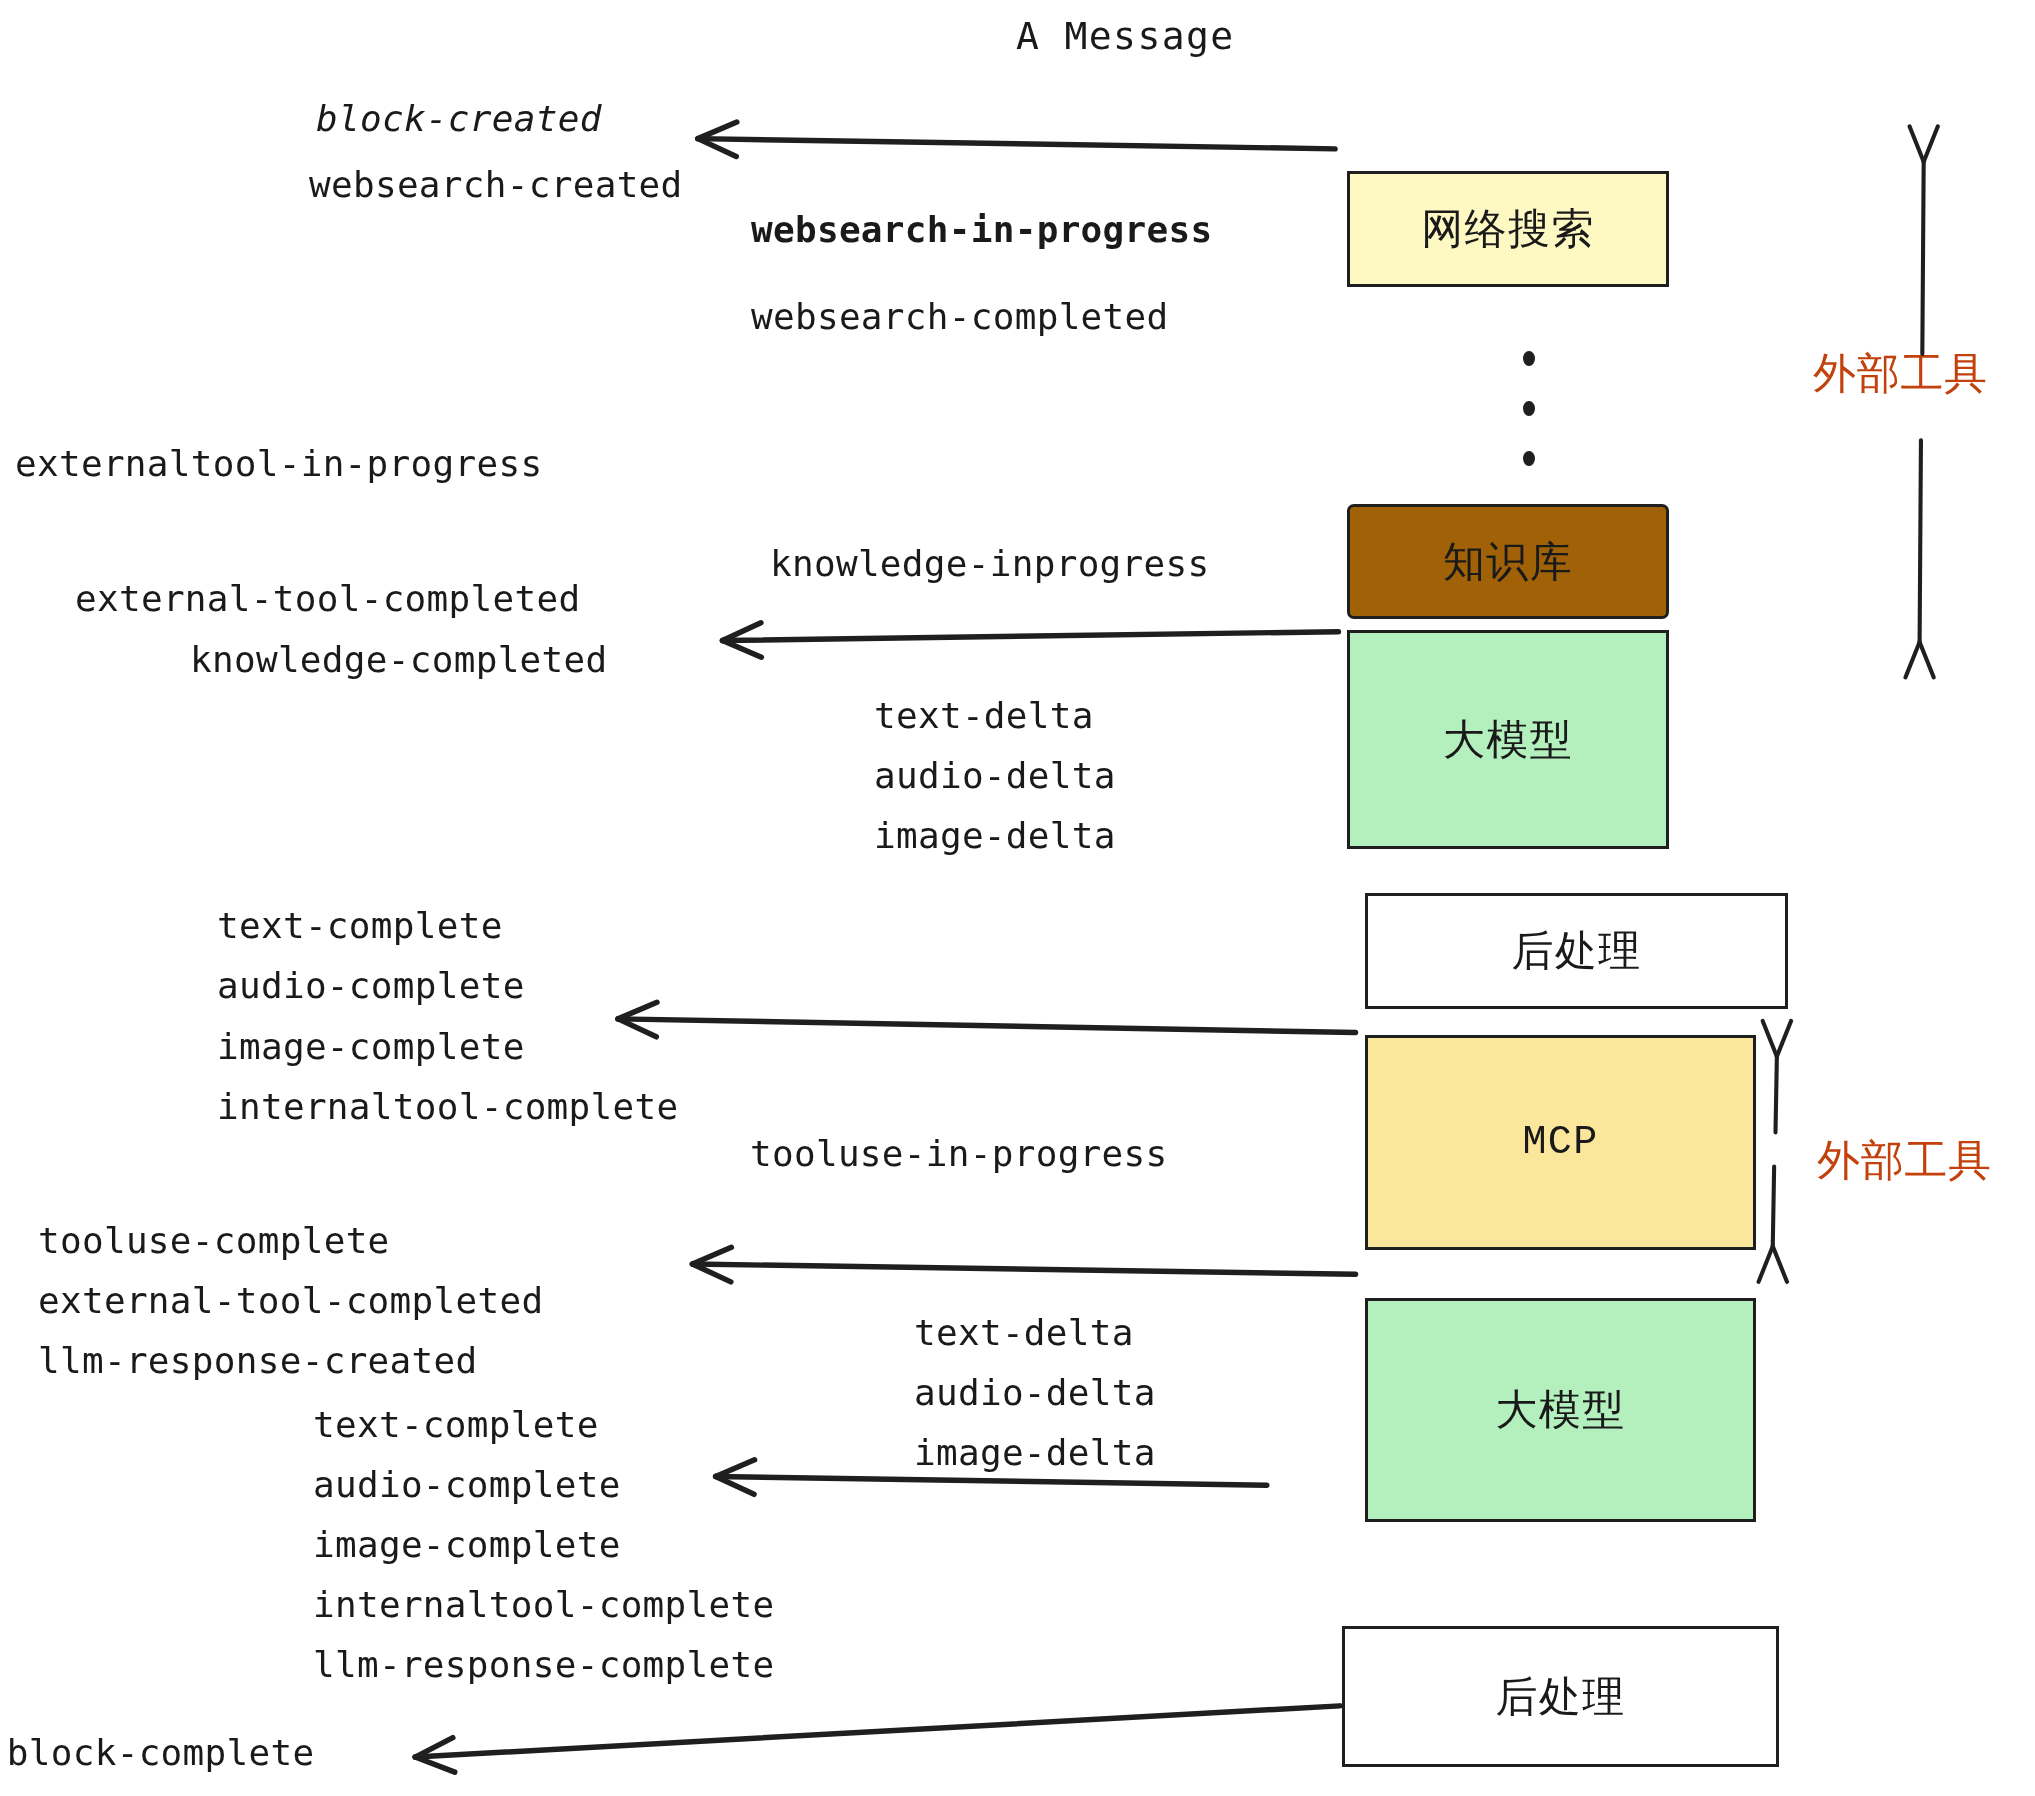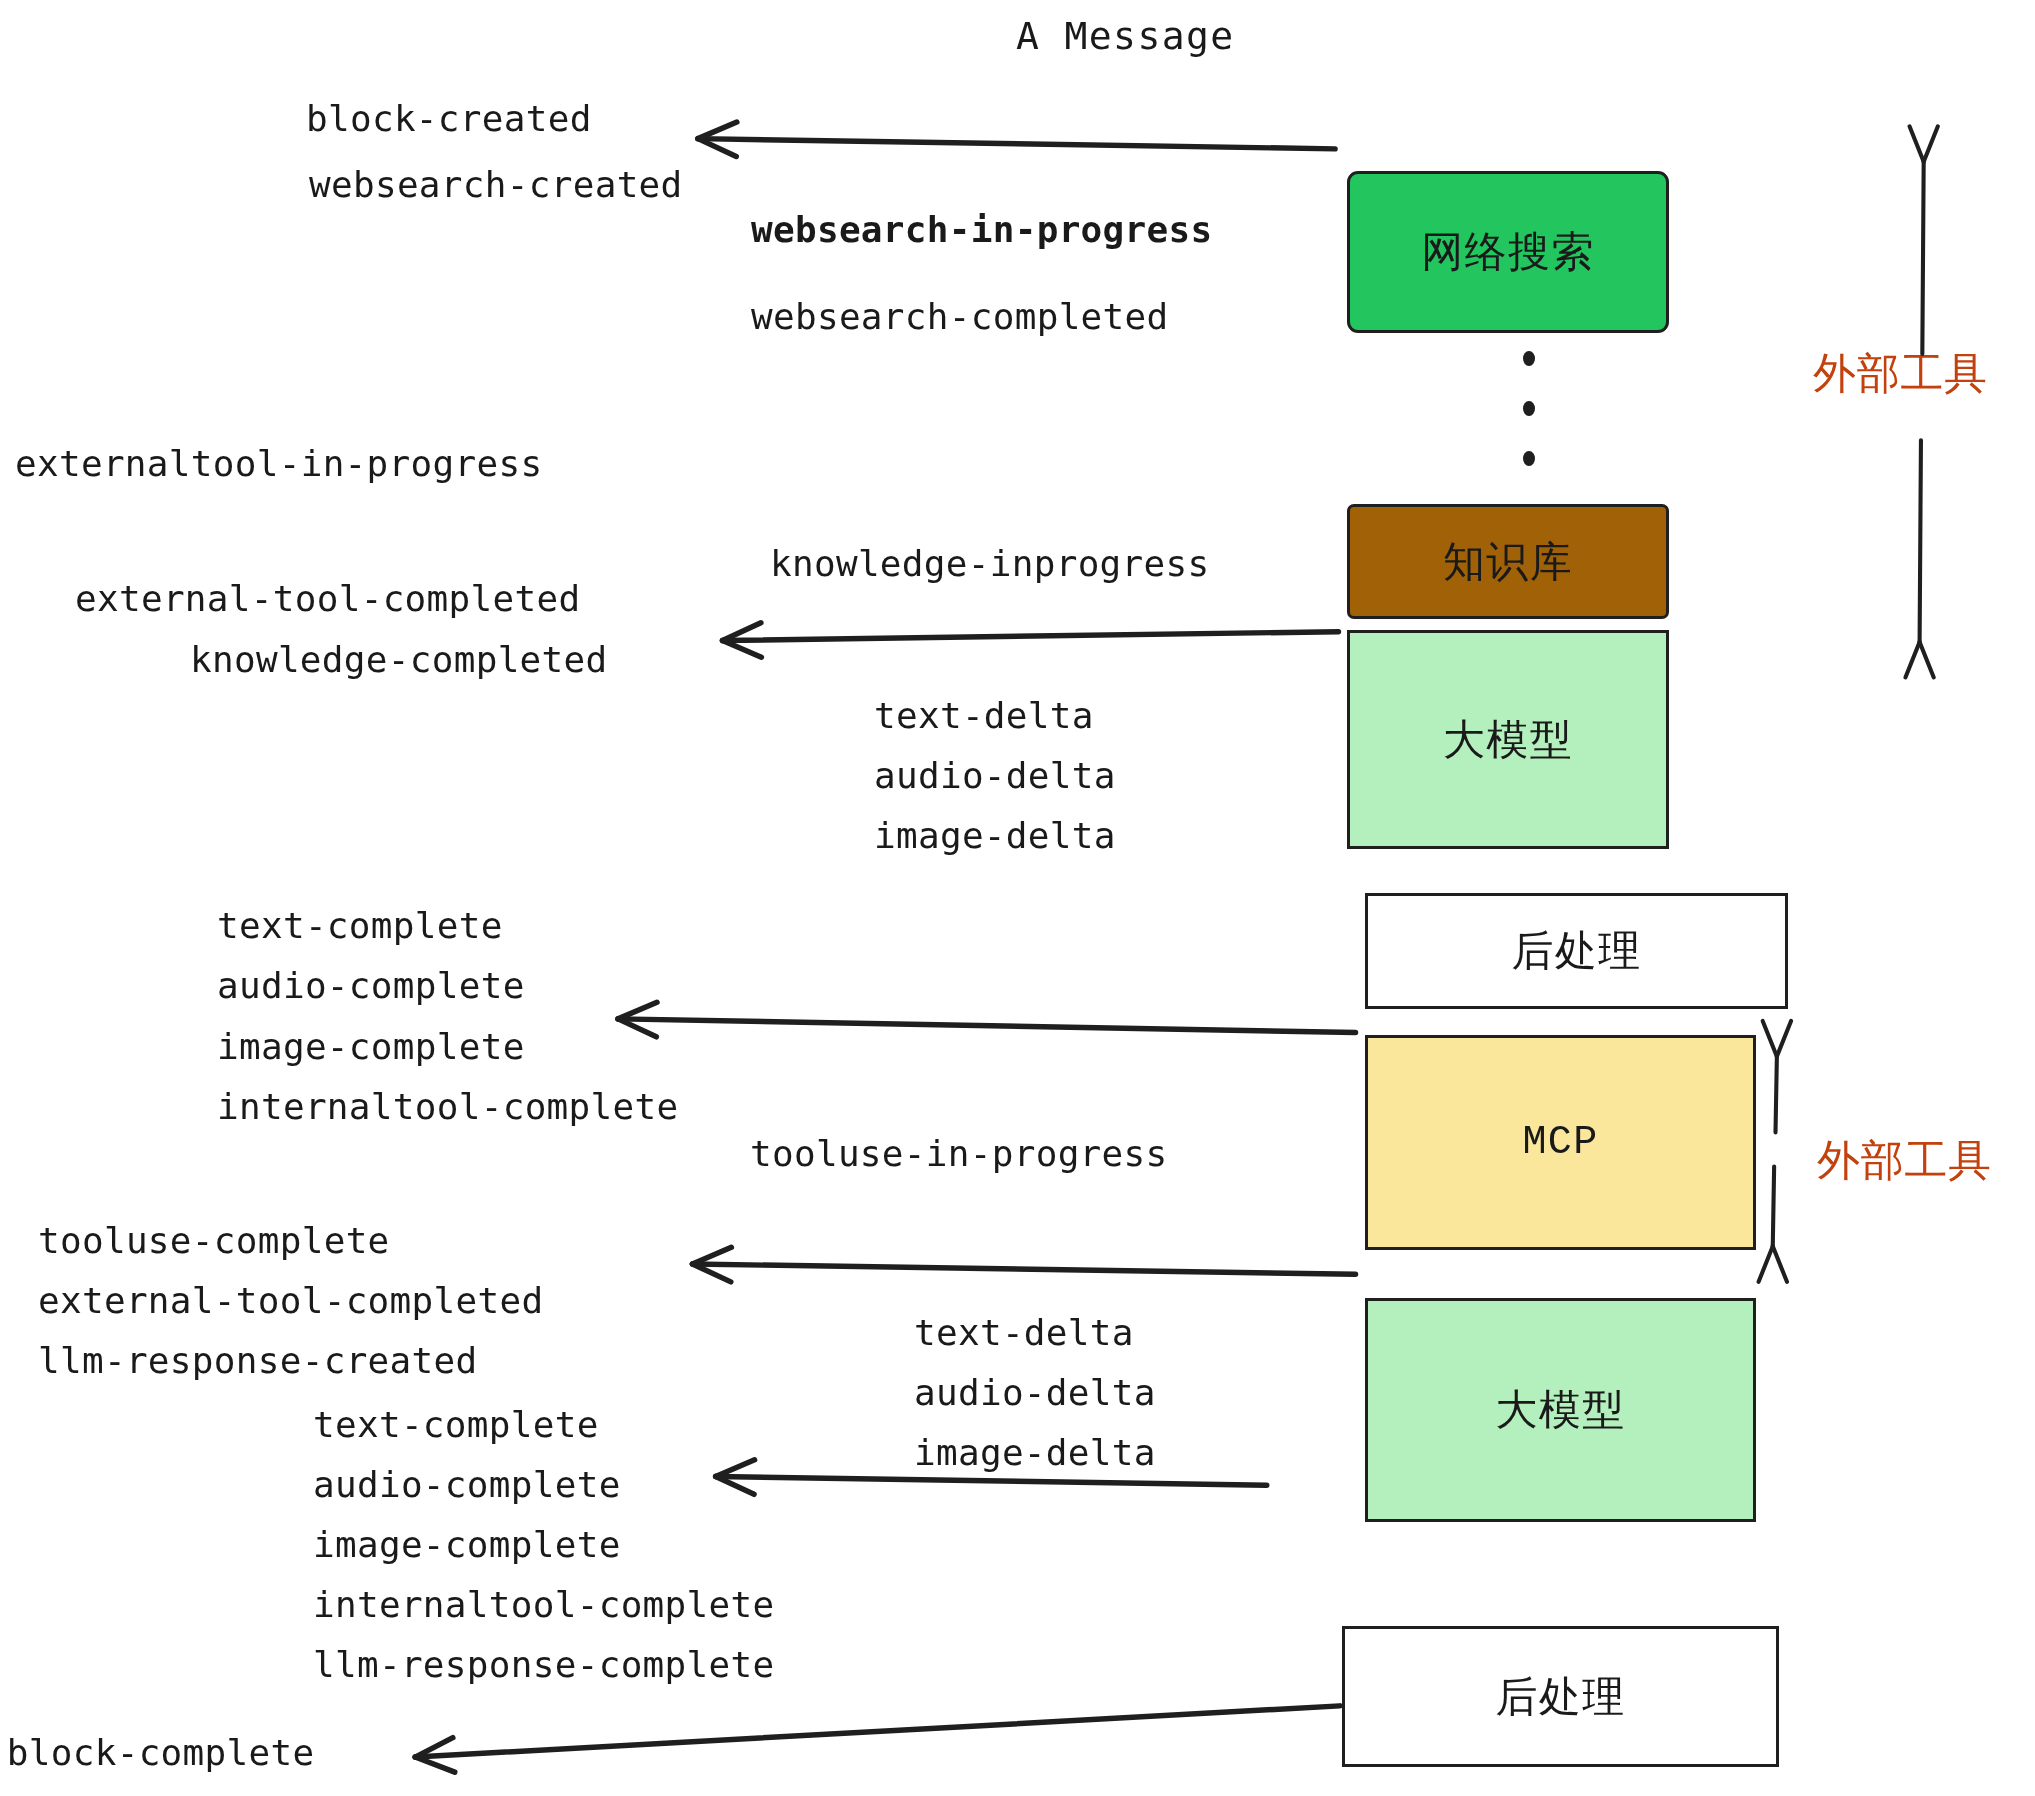--- a/index.html
+++ b/index.html
@@ -76,21 +76,21 @@
   }
 </style>
 </head>
 <body>
 
 <div id="canvas">
 
   <div id="title" style="left:982px; top:13.7px;margin-left:34px;">A Message</div>
 
   <div id="boxes-layer">
-      <div class="box" style="left: 1347px; top: 171px; width: 322px; height: 162px; background: #22c55e; border-radius: 11px;">
+      <div class="box" style="left: 1347px; top: 171px; width: 322px; height: 116px; background: #fef9c3;">
         <span class="boxtext">网络搜索</span>
       </div>
       <div class="box" style="left: 1347px; top: 504px; width: 322px; height: 115px; background: #a16207; border-radius: 7px;">
         <span class="boxtext">知识库</span>
       </div>
       <div class="box" style="left: 1347px; top: 630px; width: 322px; height: 219px; background: rgb(180, 240, 189);">
         <span class="boxtext">大模型</span>
       </div>
       <div class="box" style="left: 1365px; top: 893px; width: 423px; height: 116px; background: rgb(255, 255, 255);">
         <span class="boxtext">后处理</span>
@@ -111,21 +111,21 @@
       <div class="dot" style="left: 1523px; top: 401px;"></div>
       <div class="dot" style="left: 1523px; top: 451px;"></div>
     </div>
 
   <div id="side-layer">
       <div class="sidelbl" style="left: 1813px; top: 345px;">外部工具</div>
       <div class="sidelbl" style="left: 1817px; top: 1132px;">外部工具</div>
     </div>
 
   <div id="labels-layer">
-      <div class="lbl" style="left: 306px; top: 101px;">block-created</div>
+      <div class="lbl" style="left: 316px; top: 101px; font-style: italic;">block-created</div>
       <div class="lbl" style="left: 309px; top: 167px;">websearch-created</div>
       <div class="lbl" style="left: 751px; top: 212px; font-weight: bold;">websearch-in-progress</div>
       <div class="lbl" style="left: 751px; top: 299px;">websearch-completed</div>
       <div class="lbl" style="left: 15px; top: 402px; margin-top: 44px;">externaltool-in-progress</div>
       <div class="lbl" style="left: 770px; top: 546px;">knowledge-inprogress</div>
       <div class="lbl" style="left: 75px; top: 581px;">external-tool-completed</div>
       <div class="lbl" style="left: 190px; top: 642px;">knowledge-completed</div>
       <div class="lbl" style="left: 874px; top: 698px;">text-delta</div>
       <div class="lbl" style="left: 874px; top: 758px;">audio-delta</div>
       <div class="lbl" style="left: 874px; top: 818px;">image-delta</div>

